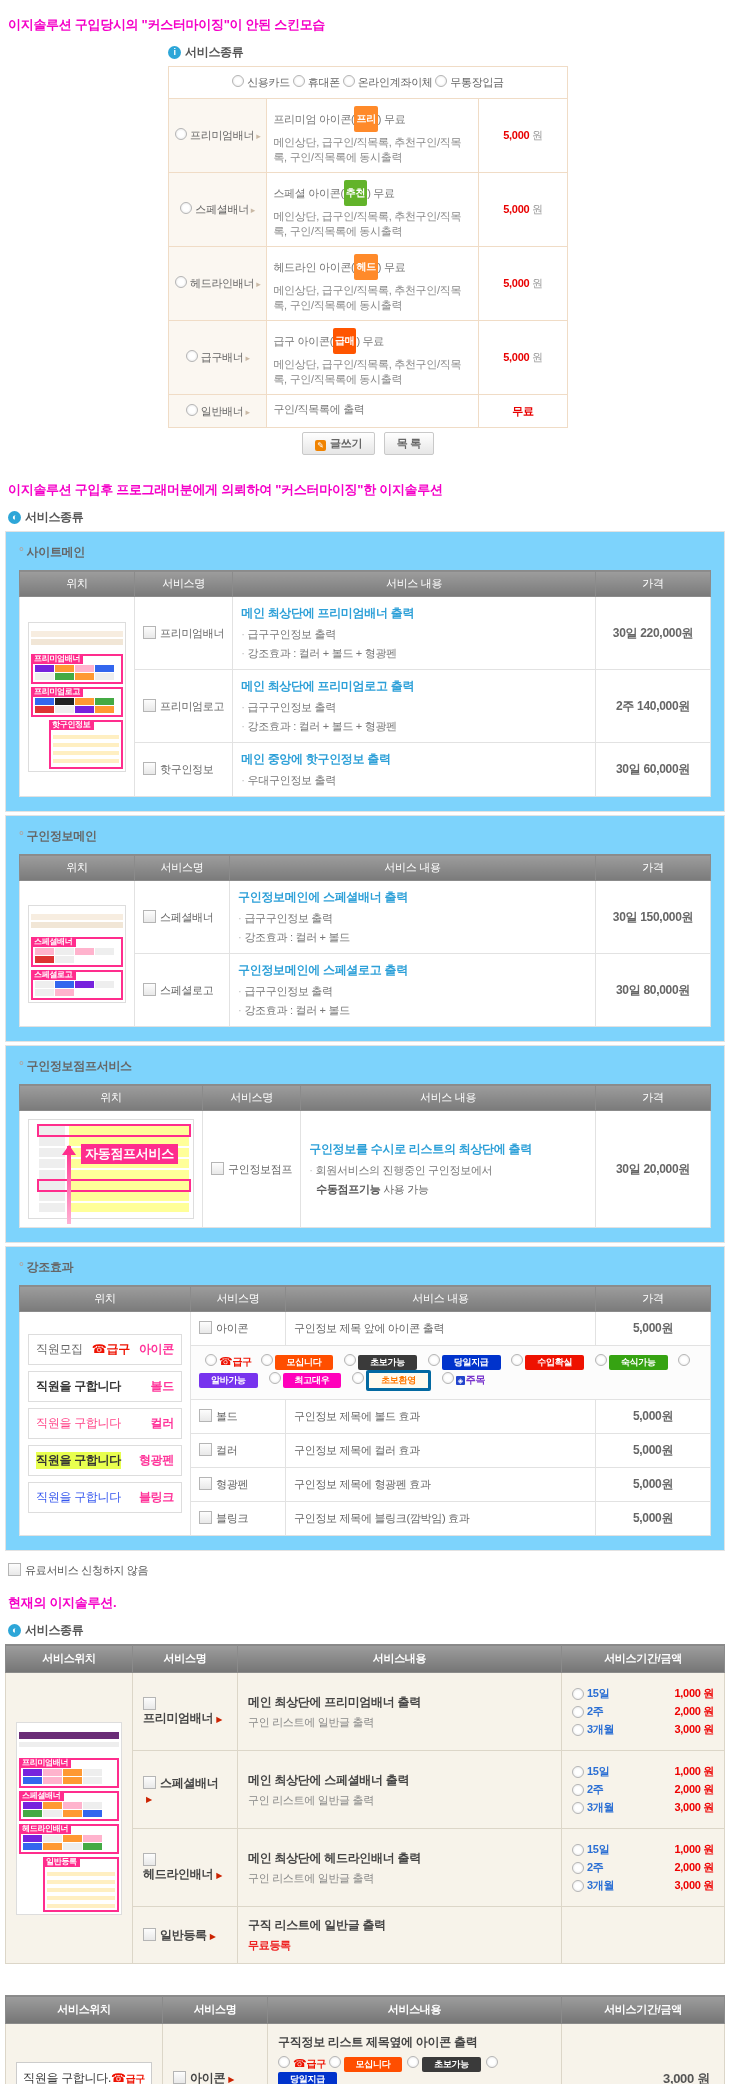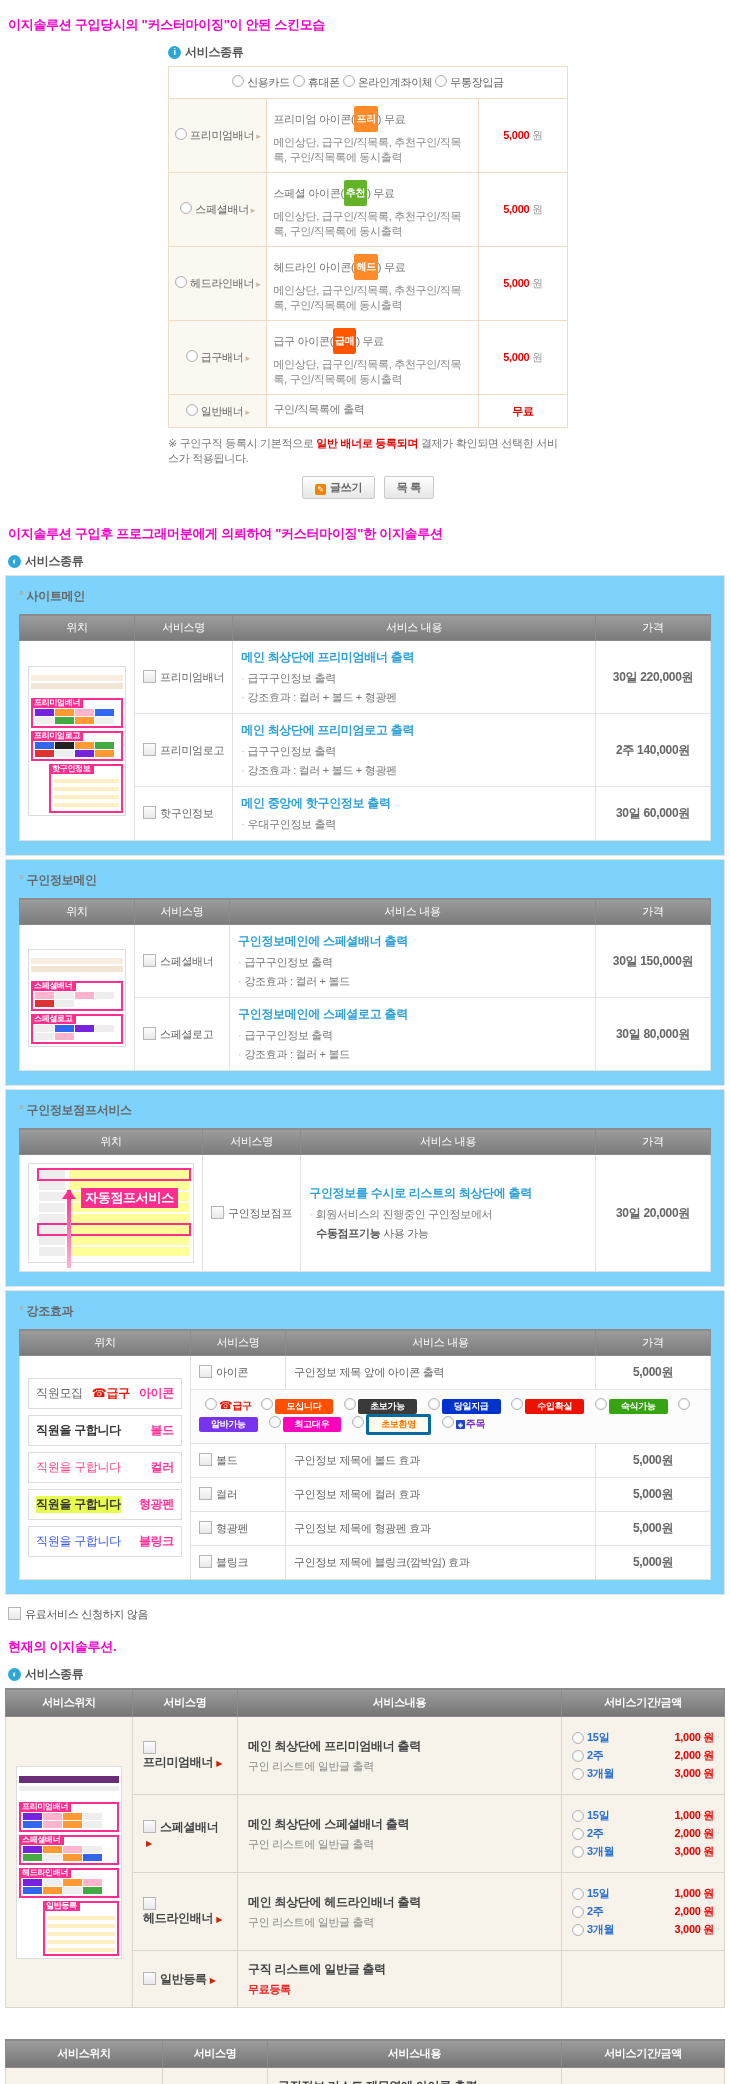--- a/index.html
+++ b/index.html
@@ -149,21 +149,20 @@
     </tr>
     <tr>
       <td class="lbl"><span class="radio"></span><span>일반배너</span><span class="tinyarrow">▸</span></td>
       <td>
             <div class="desc1">구인/직목록에 출력</div>
           </td>
       <td class="prc"><span>무료</span></td>
     </tr>
   </tbody>
     </table>
-  <p class="note"><span>※ 구인구직 등록시 기본적으로 </span><span class="red">일반 배너로 등록되며</span><span> 결제가 확인되면 선택한 서비스가 적용됩니다.</span></p>
   <div class="btnrow">
     <a class="btn"><span class="pencil">✎</span><span>글쓰기</span></a>
     <a class="btn"><span>목 록</span></a>
   </div>
 </div>
 
 <h1 class="m-title">이지솔루션 구입후 프로그래머분에게 의뢰하여 "커스터마이징"한 이지솔루션</h1>
 
 <div class="svc-head" style="margin-left:8px">
   <span class="svc-bullet">◐</span>

